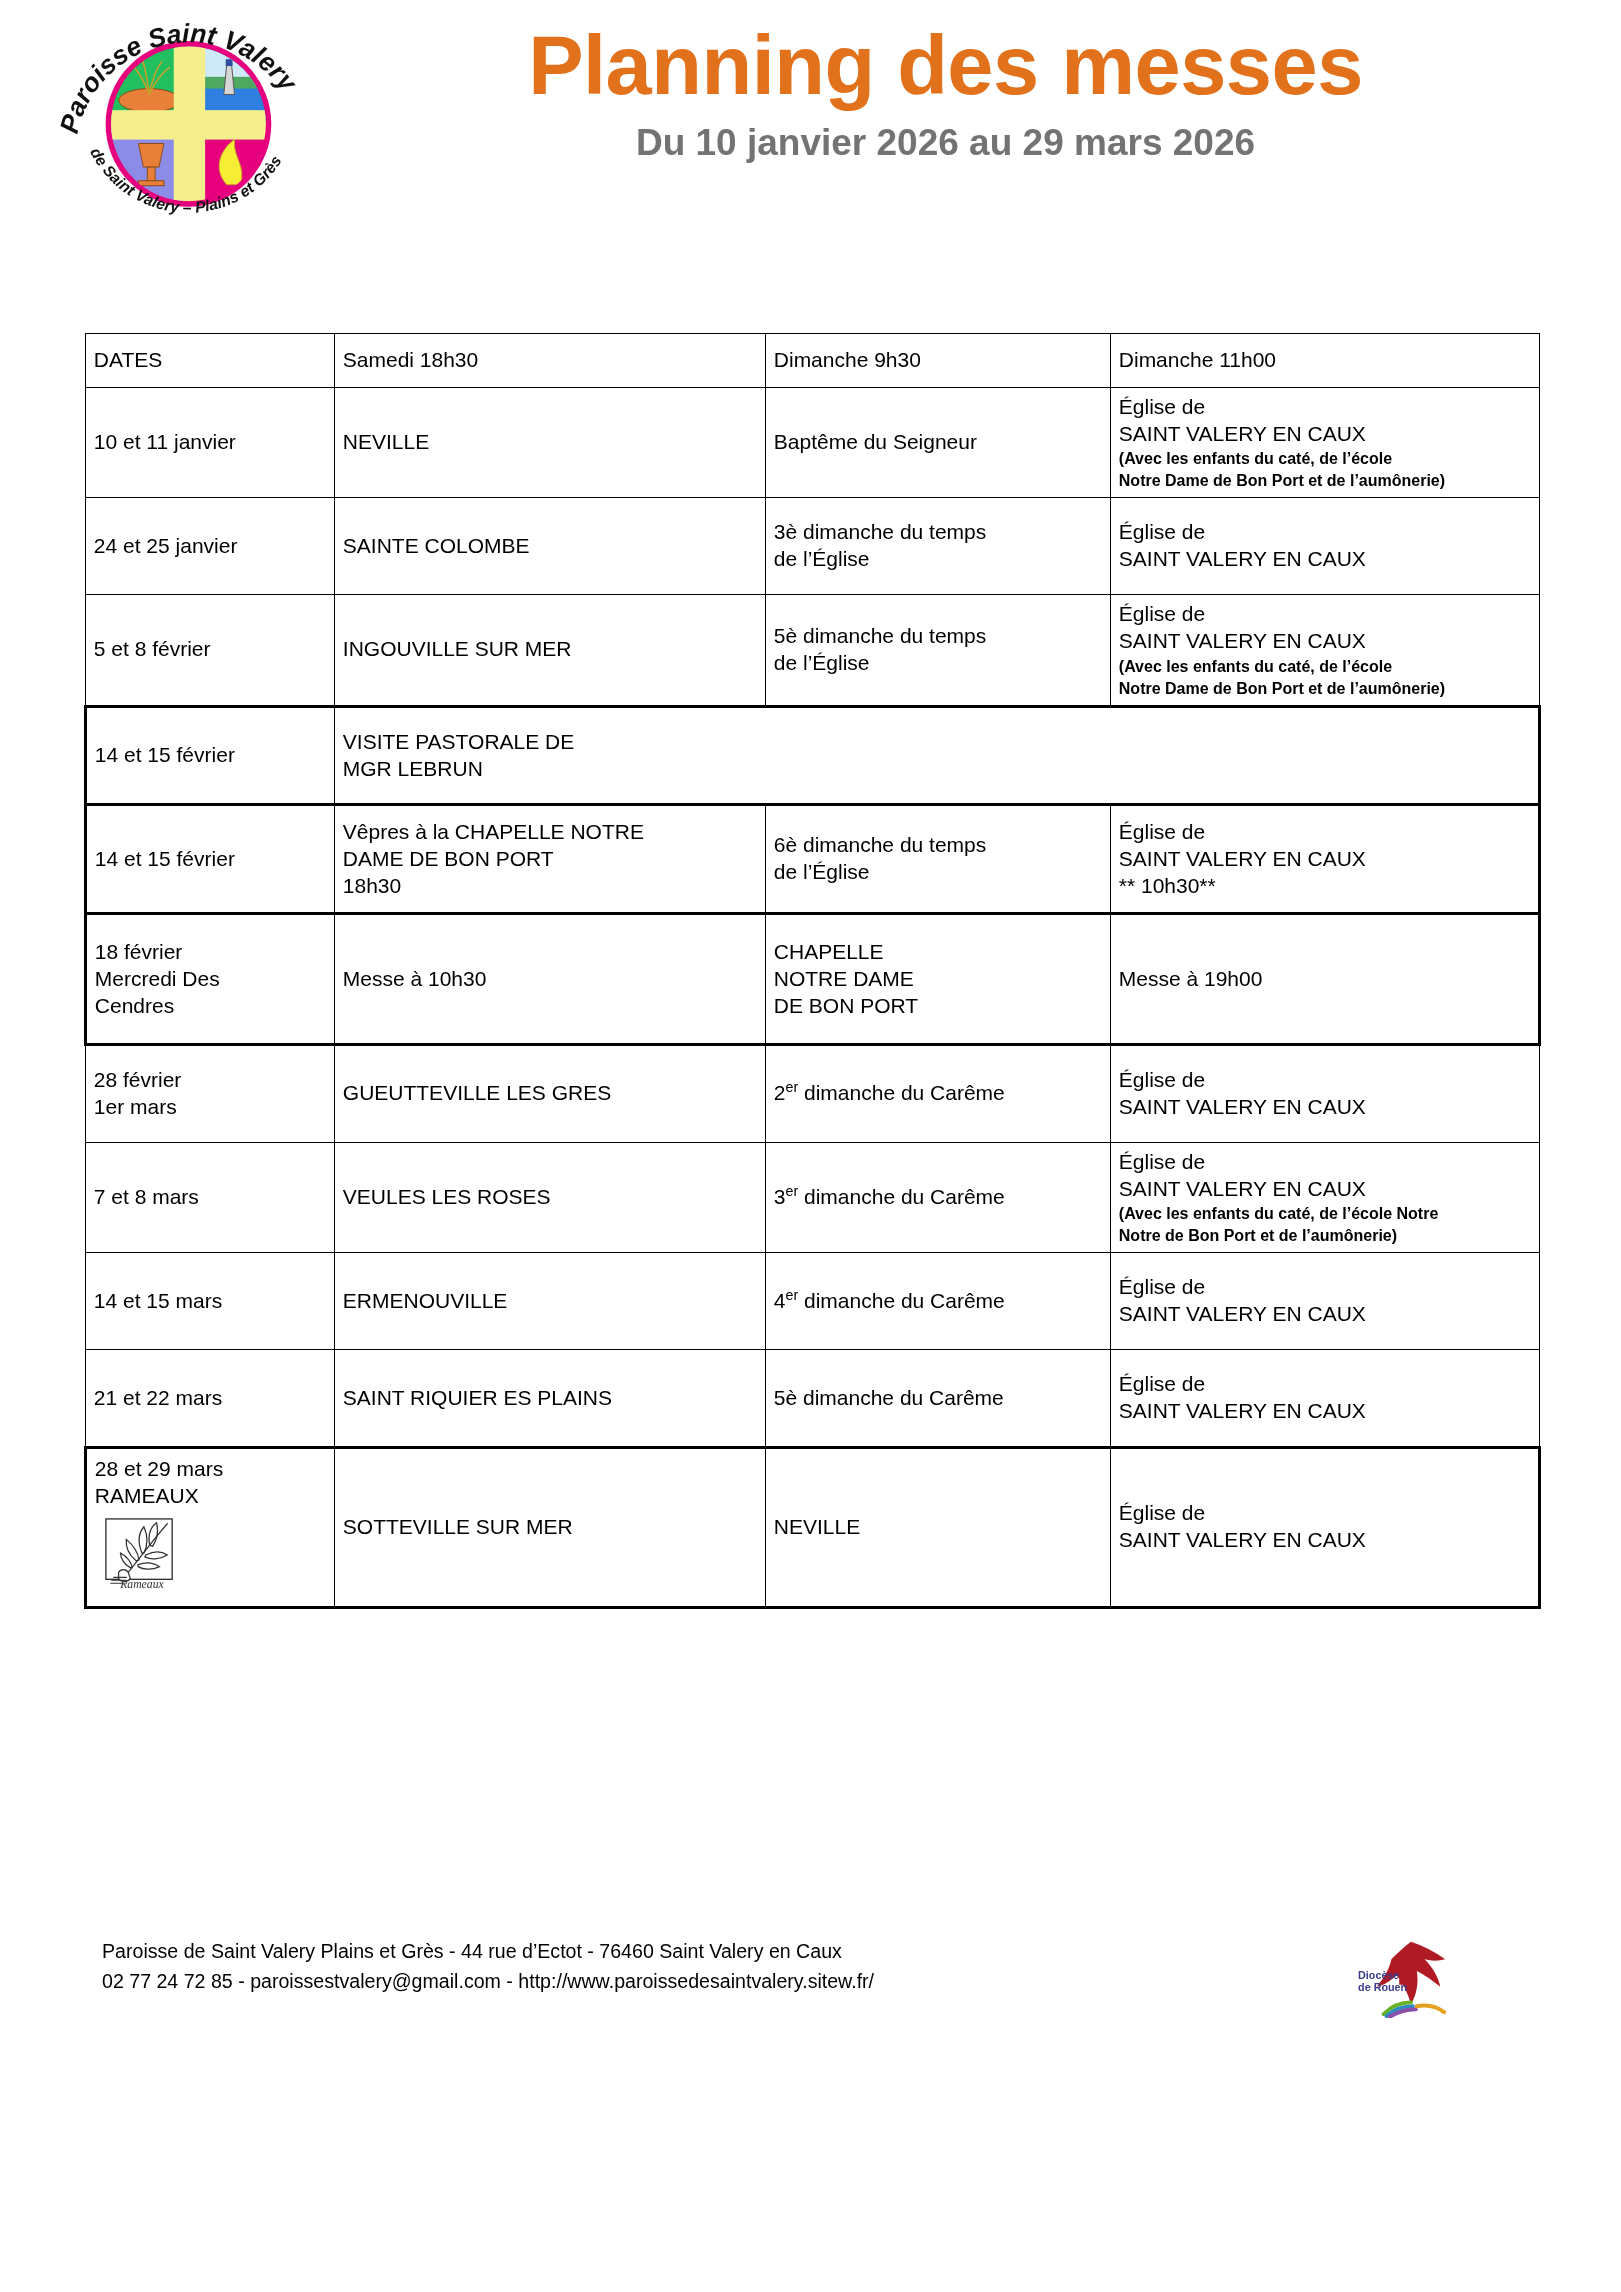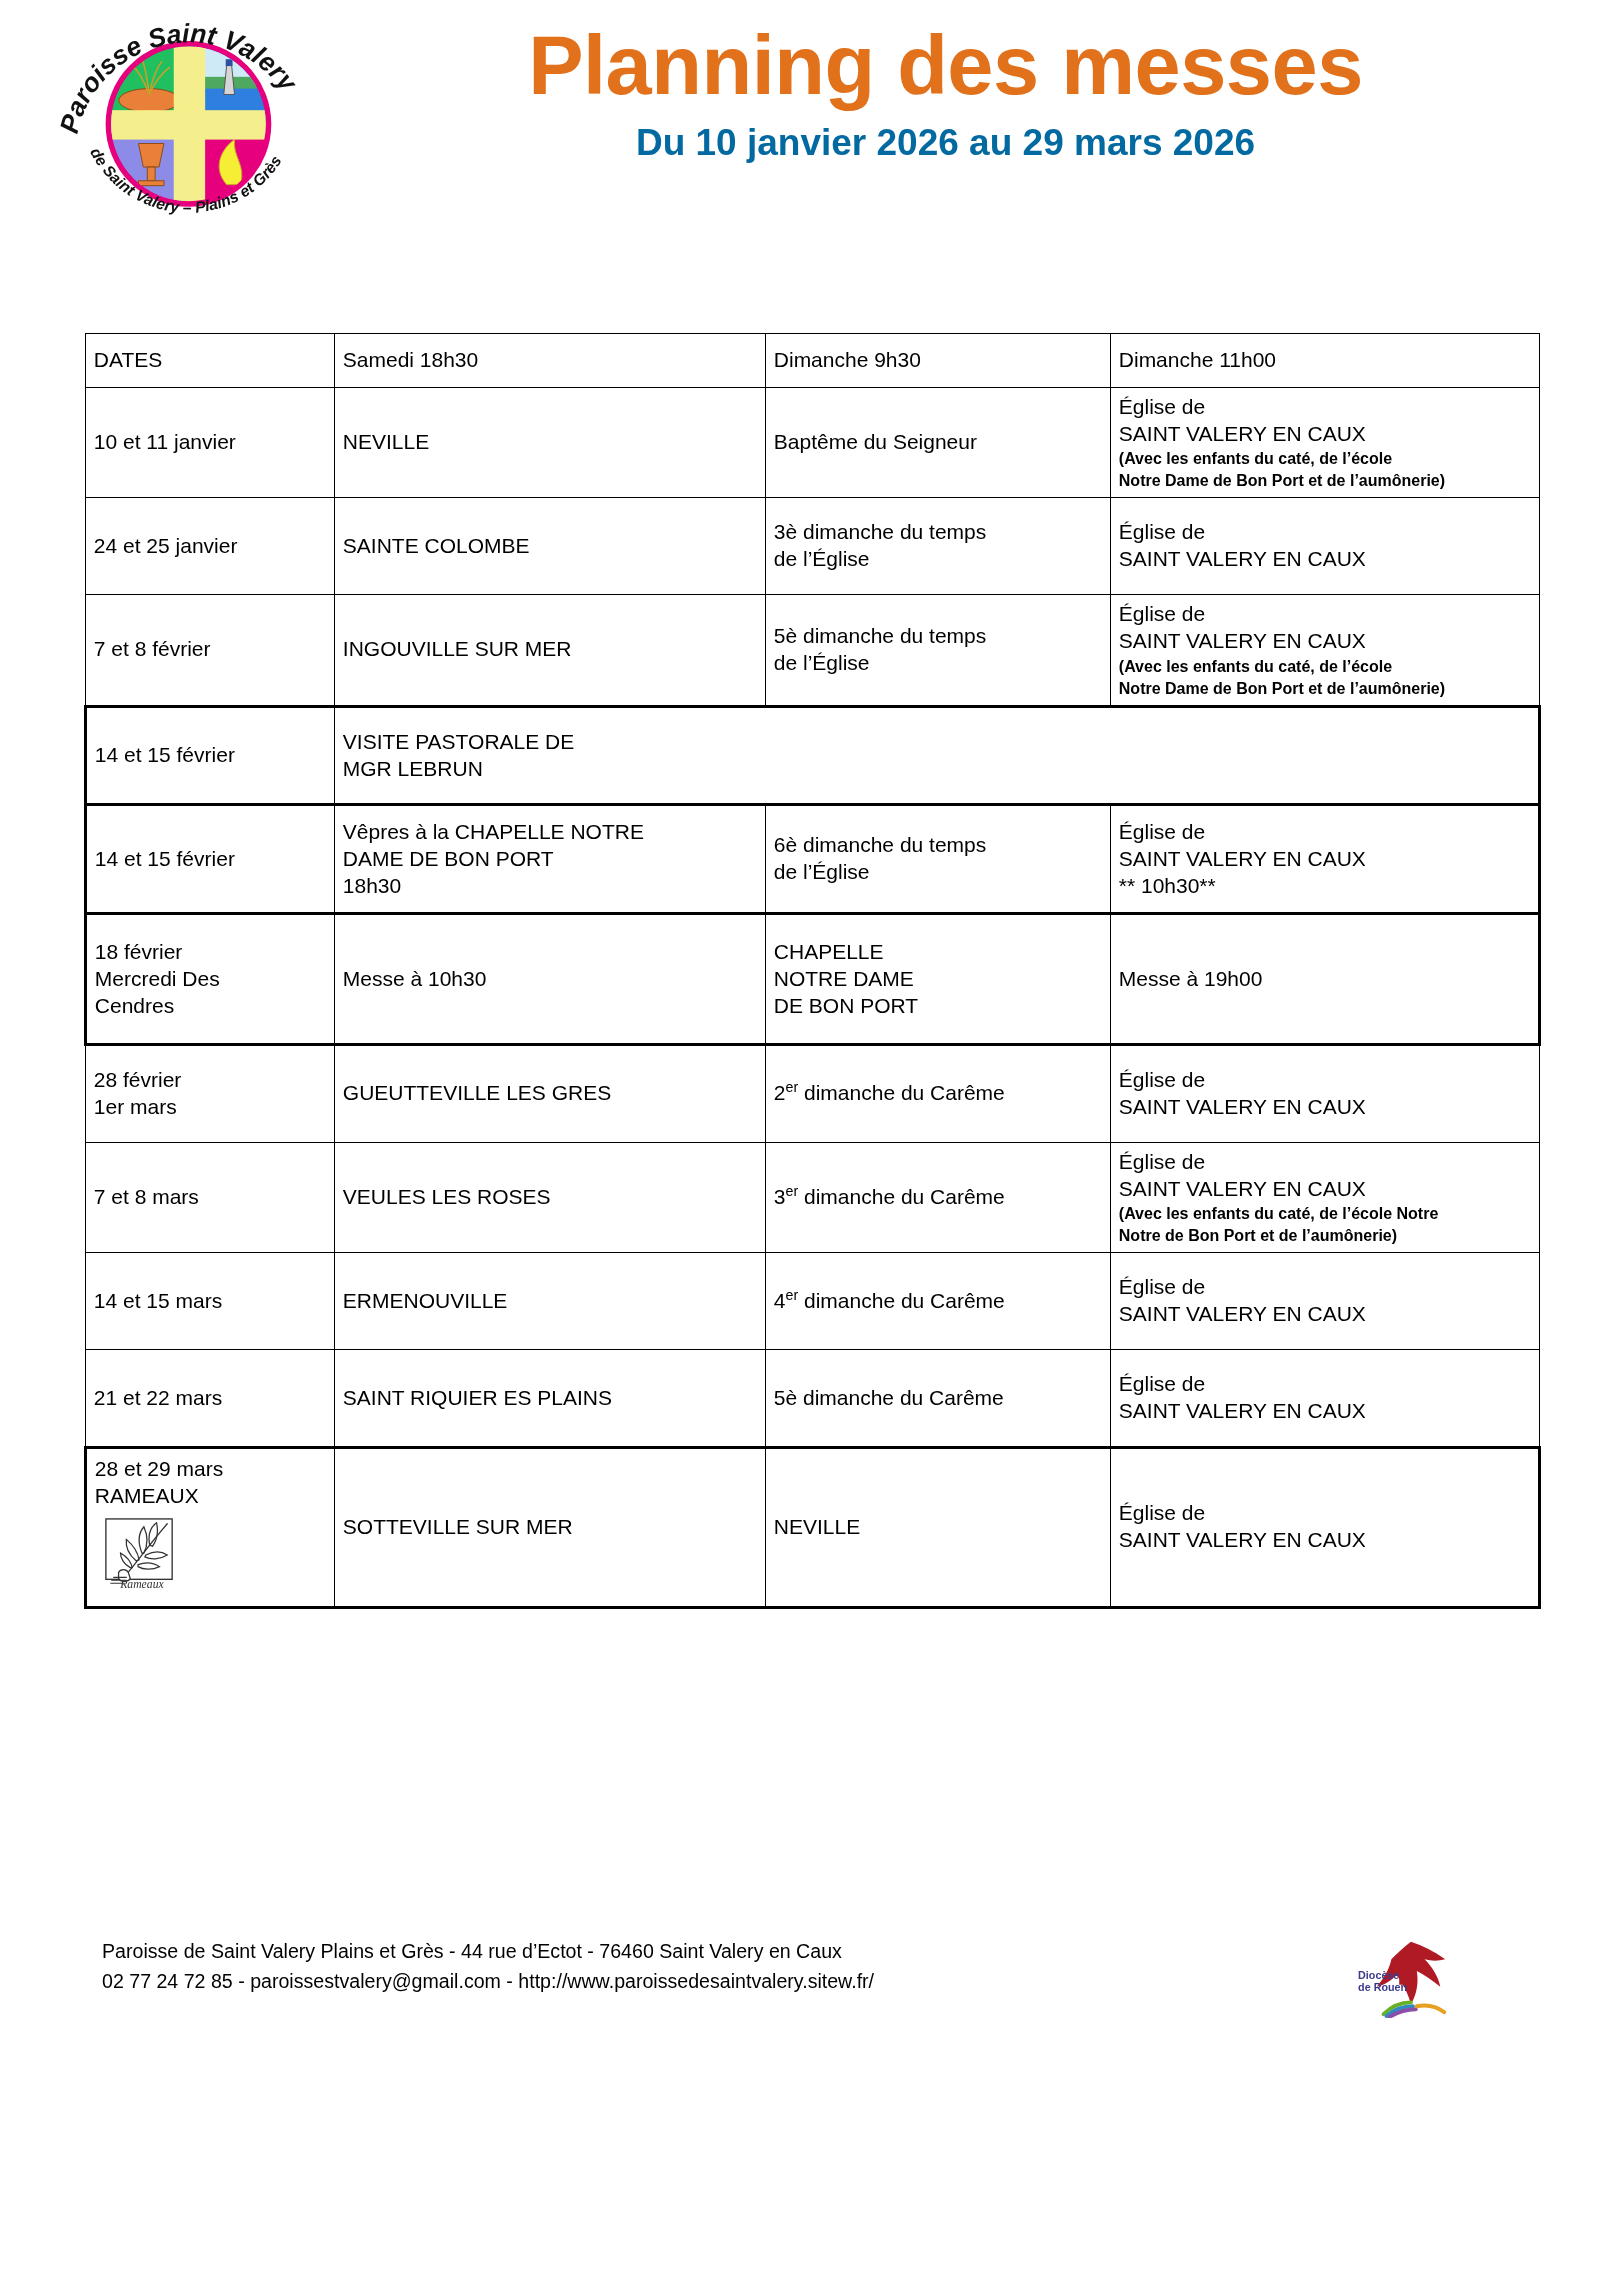--- a/index.html
+++ b/index.html
@@ -50,21 +50,21 @@
     font-weight: bold;
     color: #E2711B;
     letter-spacing: -0.5px;
     line-height: 1.05;
     margin: 0;
     white-space: nowrap;
   }
   .sub-title {
     font-size: 37px;
     font-weight: bold;
-    color: #0369a1;
+    color: #737373;
     margin: 13.7px 0 0 0;
     white-space: nowrap;
   }
 
   
   .table-wrap {
     position: absolute;
     left: 84px;
     top: 333px;
     width: 1455px;
@@ -255,21 +255,21 @@
             <span>de l’Église</span>
           </td>
           <td class="cell">
             <span>Église de</span><br>
             <span>SAINT VALERY EN CAUX</span>
           </td>
         </tr>
 
 
         <tr>
-          <td class="cell dates">7 et 8 février</td>
+          <td class="cell dates">5 et 8 février</td>
           <td class="cell">INGOUVILLE SUR MER</td>
           <td class="cell">
             <span>5è dimanche du temps</span><br>
             <span>de l’Église</span>
           </td>
           <td class="cell">
             <span>Église de</span><br>
             <span>SAINT VALERY EN CAUX</span>
             <span class="note">(Avec les enfants du caté, de l’école</span>
             <span class="note">Notre Dame de Bon Port et de l’aumônerie)</span>

